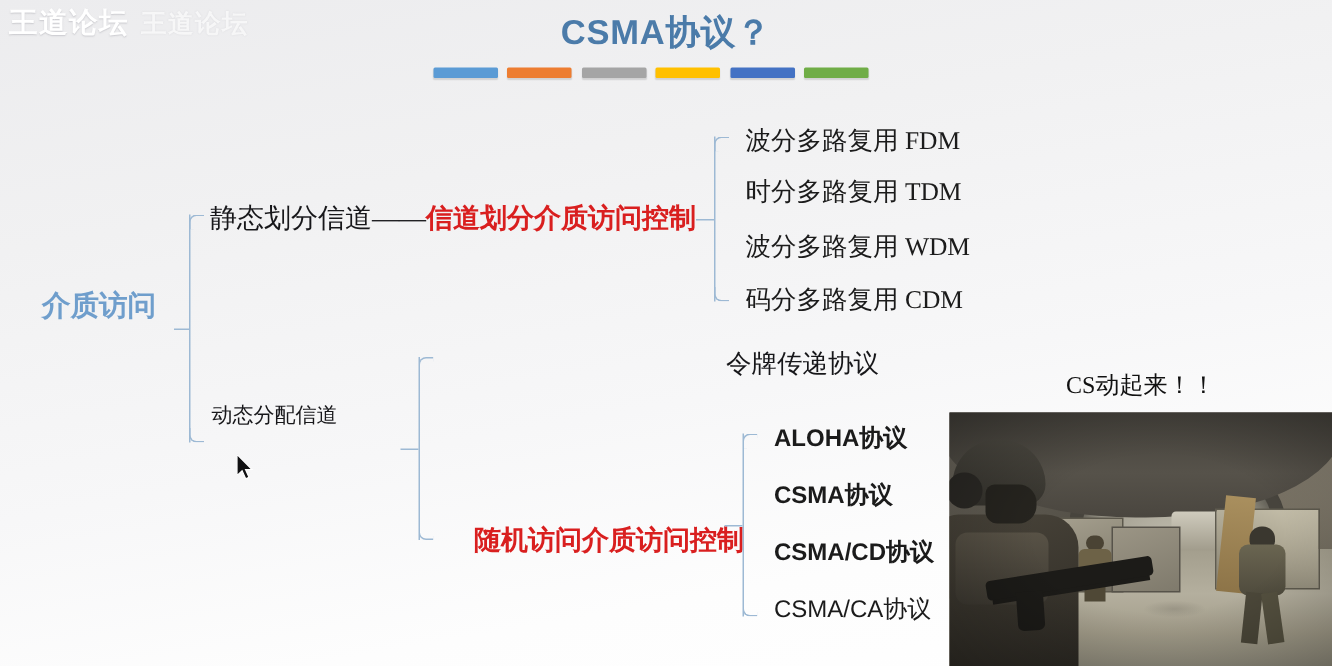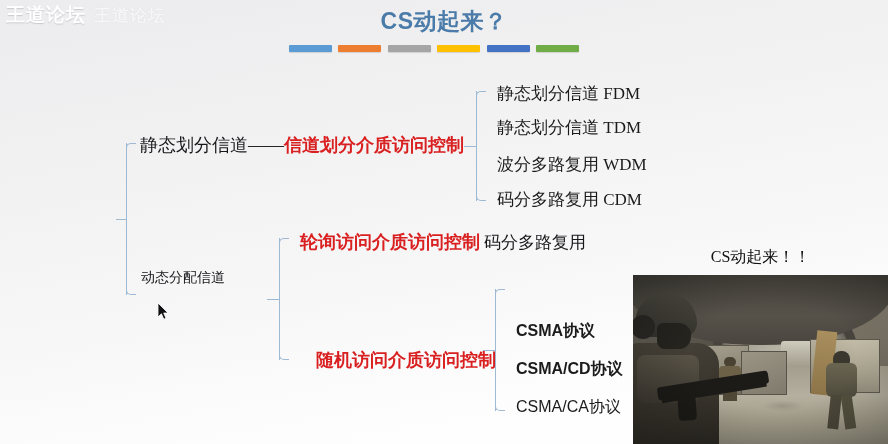--- a/index.html
+++ b/index.html
@@ -293,79 +293,80 @@
 </style>
 </head>
 <body>
 
 <div id="slide">
 
   <div class="watermark">
     <span>王道论坛</span><span class="wm-faint">王道论坛</span>
   </div>
 
-  <div class="title">CS动起来？</div>
+  <div class="title">CSMA协议？</div>
 
   <div class="title-rule">
     <i style="background:#5b9bd5"></i>
     <i style="background:#ed7d31"></i>
     <i style="background:#a5a5a5"></i>
     <i style="background:#ffc000"></i>
     <i style="background:#4472c4"></i>
     <i style="background:#70ad47"></i>
   </div>
 
   <div class="root">
+    <div>介质访问</div>
   </div>
 
   <div class="brace" style="left:126px; top:143px; width:12px; height:152px;">
     <div class="spine"></div>
     <div class="cap-t"></div>
     <div class="cap-b"></div>
     <div class="stem" style="left:-10px; top:76px; width:10px;"></div>
   </div>
 
   <div class="node mixed" style="left:140px; top:135px; font-size:18px;">
     <span class="hd">静态划分信道——</span><span class="tl">信道划分介质访问控制</span>
   </div>
 
   <div class="brace" style="left:476px; top:91px; width:12px; height:110px;">
     <div class="spine"></div>
     <div class="cap-t"></div>
     <div class="cap-b"></div>
     <div class="stem" style="left:-12px; top:55px; width:12px;"></div>
   </div>
 
-  <div class="node sans" style="left:497px; top:84px; font-size:17px; font-weight:400; font-family:'Liberation Serif',serif;">静态划分信道 FDM</div>
-  <div class="node sans" style="left:497px; top:118px; font-size:17px; font-weight:400; font-family:'Liberation Serif',serif;">静态划分信道 TDM</div>
+  <div class="node sans" style="left:497px; top:84px; font-size:17px; font-weight:400; font-family:'Liberation Serif',serif;">波分多路复用 FDM</div>
+  <div class="node sans" style="left:497px; top:118px; font-size:17px; font-weight:400; font-family:'Liberation Serif',serif;">时分多路复用 TDM</div>
   <div class="node sans" style="left:497px; top:190px; font-size:17px; font-weight:400; font-family:'Liberation Serif',serif;">码分多路复用 CDM</div>
   <div class="node sans" style="left:497px; top:155px; font-size:17px; font-weight:400; font-family:'Liberation Serif',serif;">波分多路复用 WDM</div>
 
   <div class="node black" style="left:141px; top:270px; font-size:14px;">动态分配信道</div>
 
   <div class="brace" style="left:279px; top:238px; width:12px; height:122px;">
     <div class="spine"></div>
     <div class="cap-t"></div>
     <div class="cap-b"></div>
     <div class="stem" style="left:-12px; top:61px; width:12px;"></div>
   </div>
 
-  <div class="node red" style="left:300px; top:232px; font-size:18px;">轮询访问介质访问控制</div>
-
-  <div class="node black" style="left:484px; top:233px; font-size:17px;">码分多路复用</div>
+
+  <div class="node black" style="left:484px; top:233px; font-size:17px;">令牌传递协议</div>
 
   <div class="node red" style="left:300px; top:350px; font-size:18px;padding-left:16px;">随机访问介质访问控制</div>
 
   <div class="brace" style="left:495px; top:289px; width:12px; height:122px;">
     <div class="spine"></div>
     <div class="cap-t"></div>
     <div class="cap-b"></div>
     <div class="stem" style="left:-12px; top:61px; width:12px;"></div>
   </div>
 
+  <div class="node" style="left:516px; top:284px; font-size:16px; font-family:'Liberation Sans',sans-serif; font-weight:700;">ALOHA协议</div>
   <div class="node" style="left:516px; top:322px; font-size:16px; font-family:'Liberation Sans',sans-serif; font-weight:700;">CSMA协议</div>
   <div class="node" style="left:516px; top:360px; font-size:16px; font-family:'Liberation Sans',sans-serif; font-weight:700;">CSMA/CD协议</div>
   <div class="node" style="left:516px; top:398px; font-size:16px; font-family:'Liberation Sans',sans-serif; font-weight:400;">CSMA/CA协议</div>
 
   <div class="pic-caption">CS动起来！！</div>
 
   <div class="pic">
     <div class="sky"></div>
     <div class="wall-l"></div>
     <div class="wall-r"></div>

